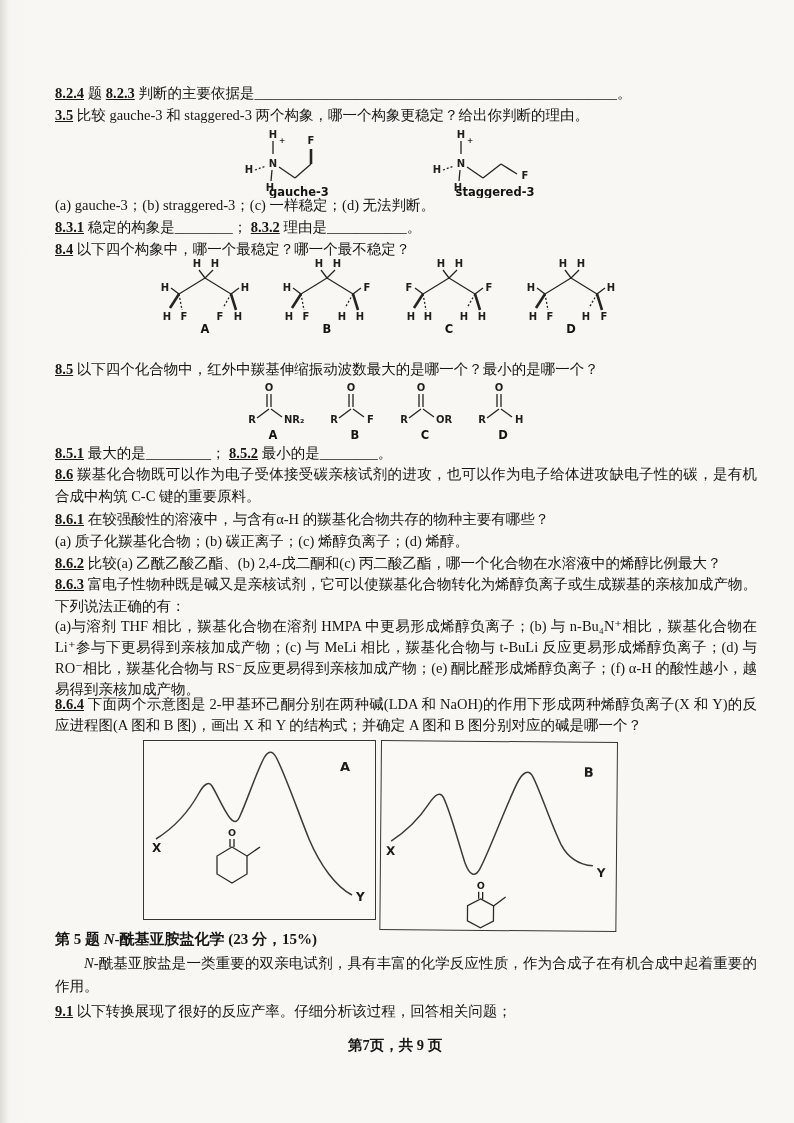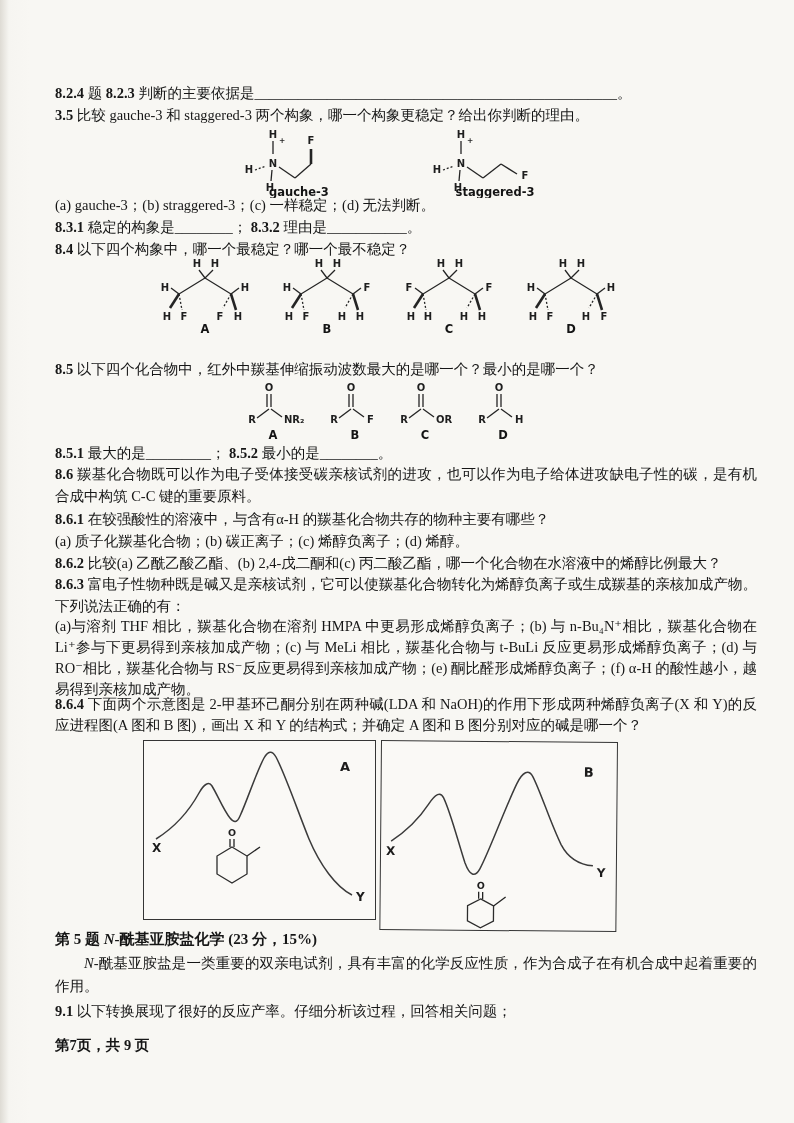--- a/index.html
+++ b/index.html
@@ -1,25 +1,25 @@
 <!DOCTYPE html>
 <html><head>
 <meta charset="utf-8">
 <style>
   html,body{margin:0;padding:0;background:#9a9a9a;}
   .page{position:relative;width:794px;height:1123px;margin:0 auto;overflow:hidden;
         background:linear-gradient(90deg,#dedbd4 0px,#f6f5f1 9px,#f8f7f3 30px,#f8f7f3 100%);
         font-family:"Liberation Serif","DejaVu Serif",serif;color:#161616;}
   .line{position:absolute;left:55px;width:702px;font-size:14.5px;line-height:22px;white-space:nowrap;}
   .para{position:absolute;left:55px;width:702px;font-size:14.5px;line-height:21.5px;text-align:justify;white-space:normal;}
-  .qn{font-weight:700;}
+  .qn{font-weight:700;text-decoration:underline;}
   i{font-style:italic;}
   .row{position:absolute;left:55px;width:702px;display:flex;justify-content:center;align-items:flex-start;}
   .indent2{text-indent:2em;}
-  .footer{text-align:left;font-weight:400;width:680px;}
+  .footer{text-align:center;font-weight:400;width:680px;}
   .h9{font-weight:700;font-size:15px;}
   
   .bd{stroke:#242424;stroke-width:1.3;fill:none;}
   .w{stroke-width:2.6;}
   .hash{stroke-dasharray:2 2;}
   .at{font-family:"DejaVu Sans",sans-serif;font-size:10px;font-weight:600;fill:#1e1e1e;text-anchor:middle;}
   .astart{text-anchor:start;}
   .sup{font-size:7.5px;}
   .lbl{font-family:"DejaVu Sans",sans-serif;font-size:11.5px;font-weight:700;fill:#141414;text-anchor:middle;}
   

